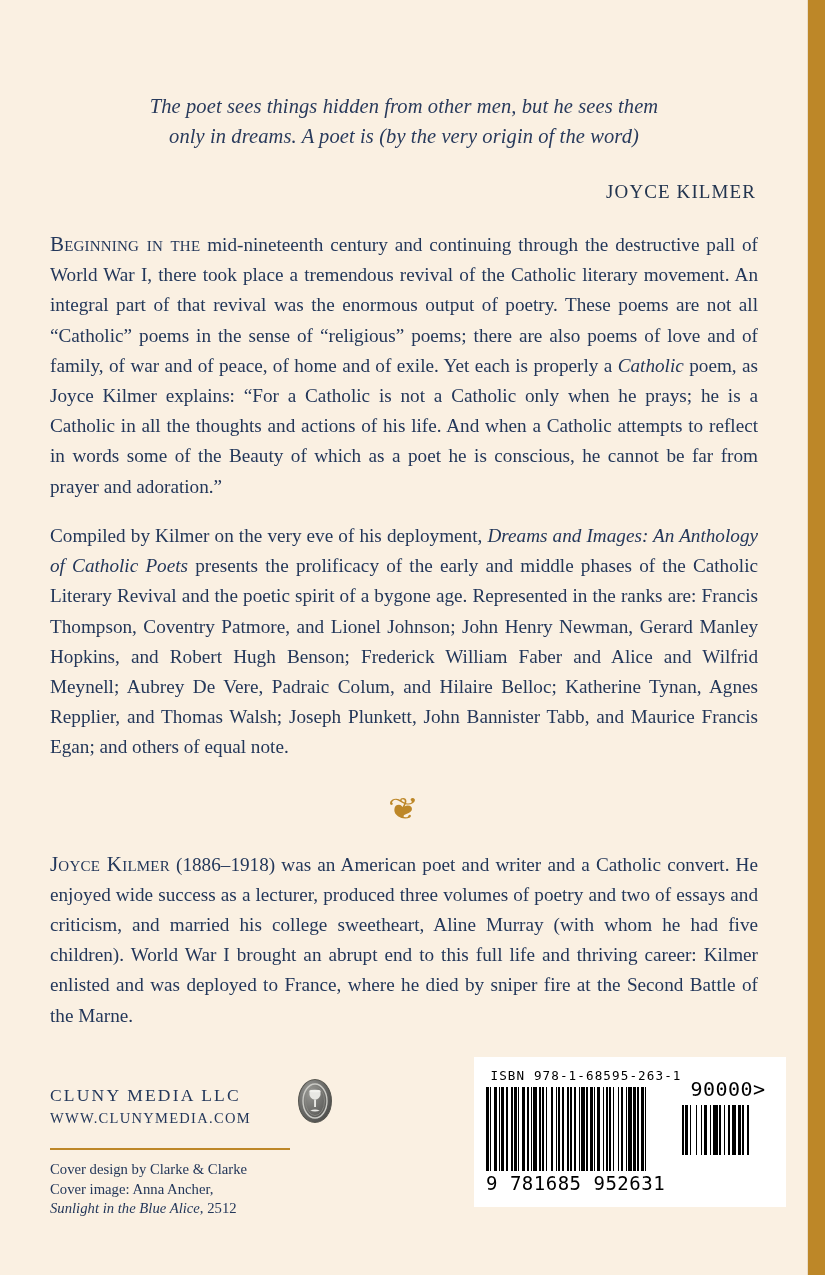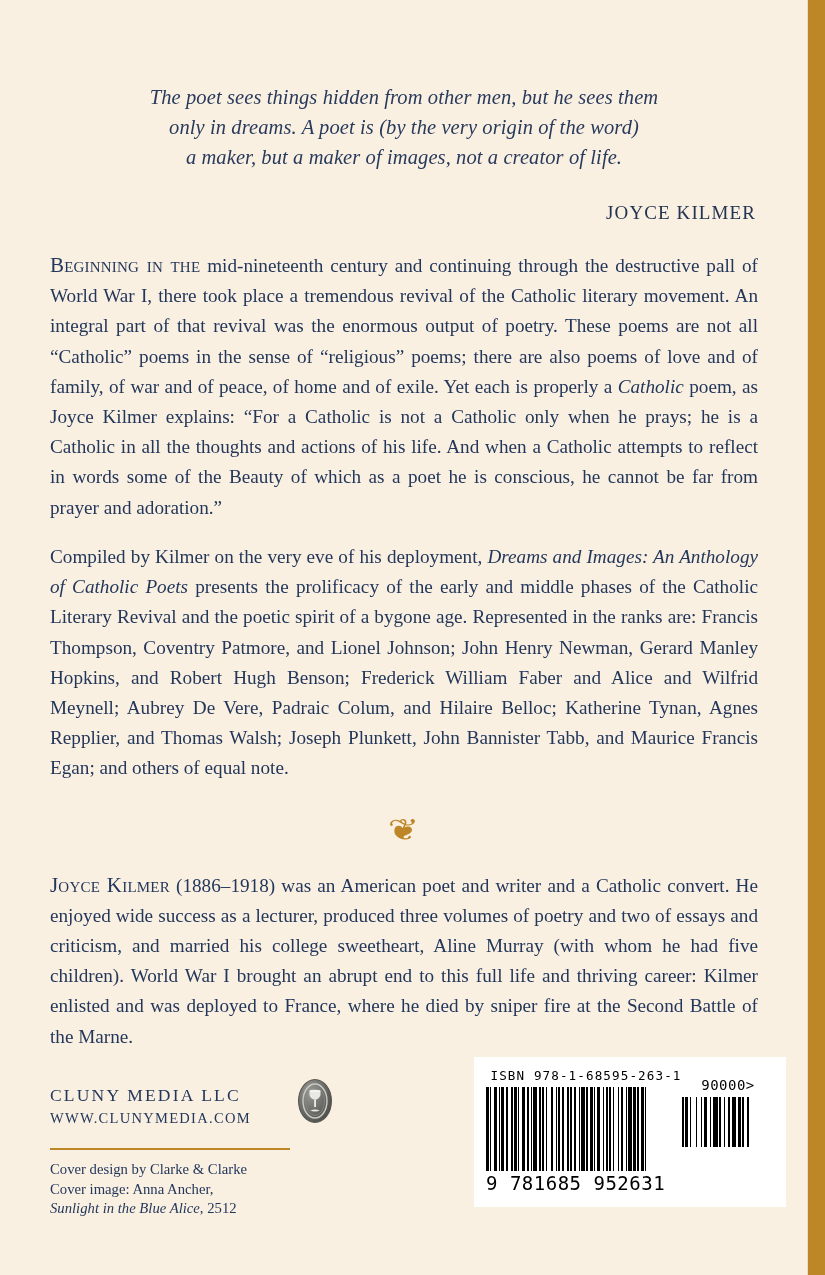--- a/index.html
+++ b/index.html
@@ -31,21 +31,21 @@
     top: 0; right: 17px;
     width: 1px; height: 100%;
     background: #e9dcc9;
   }
 
   #content {
     position: absolute;
     left: 0; top: 0;
     width: 808px;
     height: 1210px;
-    padding: 6px 50px;
+    padding: 15px 50px;
   }
 
   
   #epigraph {
     margin-top: 76px;
     text-align: center;
     color: #283a5c;
     font-style: italic;
     font-size: 20.5px;
     line-height: 30px;
@@ -193,41 +193,40 @@
   }
   #addon-wrap {
     position: absolute;
     right: 12px;
     top: 20px;
     width: 92px;
     text-align: center;
   }
   #addon-digits {
     font-family: "DejaVu Sans Mono", "Liberation Mono", monospace;
-    font-size: 14px;
+    font-size: 20px;
     color: #000;
     letter-spacing: 0.5px;
     white-space: nowrap;
   }
   #addon-wrap .bars { height: 50px; margin-top: 4px; }
 </style>
 </head>
 <body>
 
 <div id="cover">
 
   <div id="spine-edge"></div>
   <div id="spine-strip"></div>
 
   <div id="content">
 
     <div id="epigraph">
       <span class="eline">The poet sees things hidden from other men, but he sees them</span>
       <span class="eline">only in dreams. A poet is (by the very origin of the word)</span>
-      <span class="eline">a maker, but a maker of images, not a creator of life.</span>
       <div id="epigraph-attrib">JOYCE KILMER</div>
     </div>
 
     <p id="para-revival" class="body-text"><span class="smallcaps">Beginning in the</span><span> mid-nineteenth century and continuing through the destructive pall of World War I, there took place a tremendous revival of the Catholic literary movement. An integral part of that revival was the enormous output of poetry. These poems are not all “Catholic” poems in the sense of “religious” poems; there are also poems of love and of family, of war and of peace, of home and of exile. Yet each is properly a </span><span class="italic">Catholic</span><span> poem, as Joyce Kilmer explains: “For a Catholic is not a Catholic only when he prays; he is a Catholic in all the thoughts and actions of his life. And when a Catholic attempts to reflect in words some of the Beauty of which as a poet he is conscious, he cannot be far from prayer and adoration.”</span></p>
 
     <p id="para-anthology" class="body-text"><span>Compiled by Kilmer on the very eve of his deployment, </span><span class="italic">Dreams and Images: An Anthology of Catholic Poets</span><span> presents the prolificacy of the early and middle phases of the Catholic Literary Revival and the poetic spirit of a bygone age. Represented in the ranks are: Francis Thompson, Coventry Patmore, and Lionel Johnson; John Henry Newman, Gerard Manley Hopkins, and Robert Hugh Benson; Frederick William Faber and Alice and Wilfrid Meynell; Aubrey De Vere, Padraic Colum, and Hilaire Belloc; Katherine Tynan, Agnes Repplier, and Thomas Walsh; Joseph Plunkett, John Bannister Tabb, and Maurice Francis Egan; and others of equal note.</span></p>
 
     <div id="ornament-wrap">
       <span id="ornament">❦</span>
     </div>

